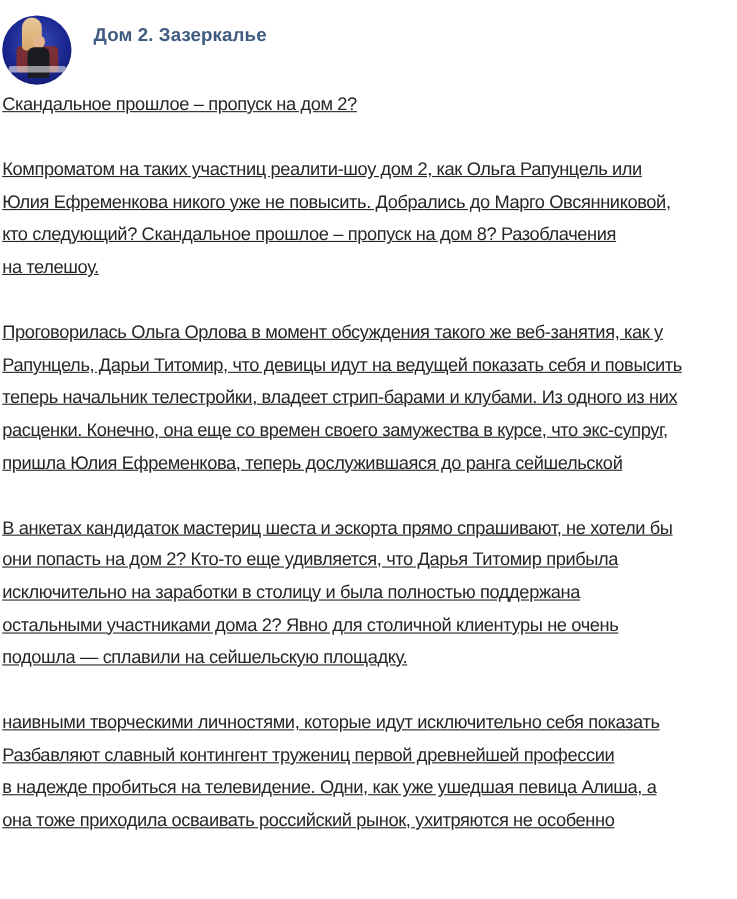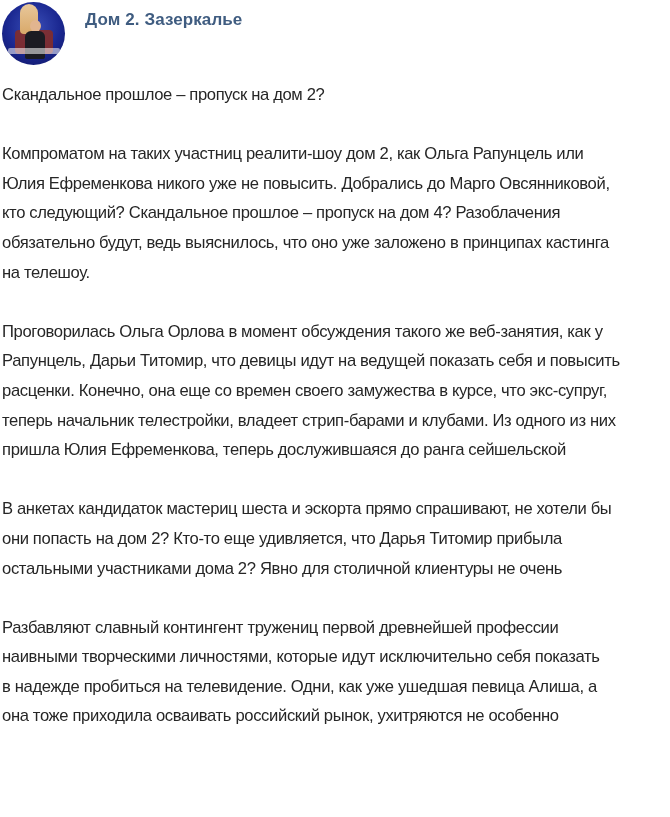--- a/index.html
+++ b/index.html
@@ -1,21 +1,21 @@
 <!DOCTYPE html>
 <html><head>
   <meta charset="utf-8">
   <style>
     html, body { margin: 0; padding: 0; background: #ffffff; }
     body {
       width: 670px; height: 817px; overflow: hidden; position: relative;
       font-family: "Liberation Sans", sans-serif;
       color: #222222;
     }
-    .header { position: absolute; left: 0; top: 0; width: 670px; height: 70px; }
+    .header { position: absolute; left: 0; top: 12px; width: 670px; height: 70px; }
     .avatar {
       position: absolute; left: 2px; top: 2px; width: 63px; height: 63px; border-radius: 50%;
       overflow: hidden;
       background: radial-gradient(circle at 50% 40%, #3b4fb8 0%, #1a2790 55%, #0f1560 100%);
     }
     .avatar .fig-woman {
       position: absolute; left: 18px; top: 2px; width: 18px; height: 30px; border-radius: 9px 9px 4px 4px;
       background: linear-gradient(#e8c79a, #d9a96a);
     }
     .avatar .fig-man-head {
@@ -38,21 +38,21 @@
       position: absolute; left: 85px; top: 10px;
       font-size: 17px; font-weight: bold; color: #3f5c80;
       letter-spacing: 0.1px;
     }
     .content {
       position: absolute; left: 2px; top: 80px; width: 668px;
       font-family: "Liberation Sans", sans-serif;
       font-size: 16.6px; line-height: 29.6px; color: #262626;
       letter-spacing: -0.35px;
     }
-    .content p { margin: 0 0 29.6px 0; white-space: nowrap; }
+    .content p { margin: 0 0 29.6px 0; white-space: nowrap; text-decoration: underline; }
     .content p span { display: block; }
   </style>
 </head>
 <body>
 
 <div class="header">
   <div class="avatar">
     <div class="chair"></div>
     <div class="fig-woman"></div>
     <div class="fig-man-head"></div>
@@ -62,37 +62,38 @@
   <div class="title">Дом 2. Зазеркалье</div>
 </div>
 
 <div class="content">
   <p>
     <span>Скандальное прошлое – пропуск на дом 2?</span>
   </p>
   <p>
     <span>Компроматом на таких участниц реалити-шоу дом 2, как Ольга Рапунцель или</span>
     <span>Юлия Ефременкова никого уже не повысить. Добрались до Марго Овсянниковой,</span>
-    <span>кто следующий? Скандальное прошлое – пропуск на дом 4? Разоблачения</span>
-    <span>обязательно будут, ведь выяснилось, что оно уже заложено в принципах кастинга</span>
+    <span>кто следующий? Скандальное прошлое – пропуск на дом 8? Разоблачения</span>
     <span>на телешоу.</span>
   </p>
   <p>
     <span>Проговорилась Ольга Орлова в момент обсуждения такого же веб-занятия, как у</span>
     <span>Рапунцель, Дарьи Титомир, что девицы идут на ведущей показать себя и повысить</span>
+    <span>теперь начальник телестройки, владеет стрип-барами и клубами. Из одного из них</span>
     <span>расценки. Конечно, она еще со времен своего замужества в курсе, что экс-супруг,</span>
-    <span>теперь начальник телестройки, владеет стрип-барами и клубами. Из одного из них</span>
     <span>пришла Юлия Ефременкова, теперь дослужившаяся до ранга сейшельской</span>
   </p>
   <p>
     <span>В анкетах кандидаток мастериц шеста и эскорта прямо спрашивают, не хотели бы</span>
     <span>они попасть на дом 2?  Кто-то еще удивляется, что Дарья Титомир прибыла</span>
+    <span>исключительно на заработки в столицу и была полностью поддержана</span>
     <span>остальными участниками дома 2? Явно для столичной клиентуры не очень</span>
+    <span>подошла — сплавили на сейшельскую площадку.</span>
   </p>
   <p>
+    <span>наивными творческими личностями, которые идут исключительно себя показать</span>
     <span>Разбавляют славный контингент тружениц первой древнейшей профессии</span>
-    <span>наивными творческими личностями, которые идут исключительно себя показать</span>
     <span>в надежде пробиться на телевидение. Одни, как уже ушедшая певица Алиша, а</span>
     <span>она тоже приходила осваивать российский рынок, ухитряются не особенно</span>
 
   </p>
 
 </div>
 
 </body></html>

